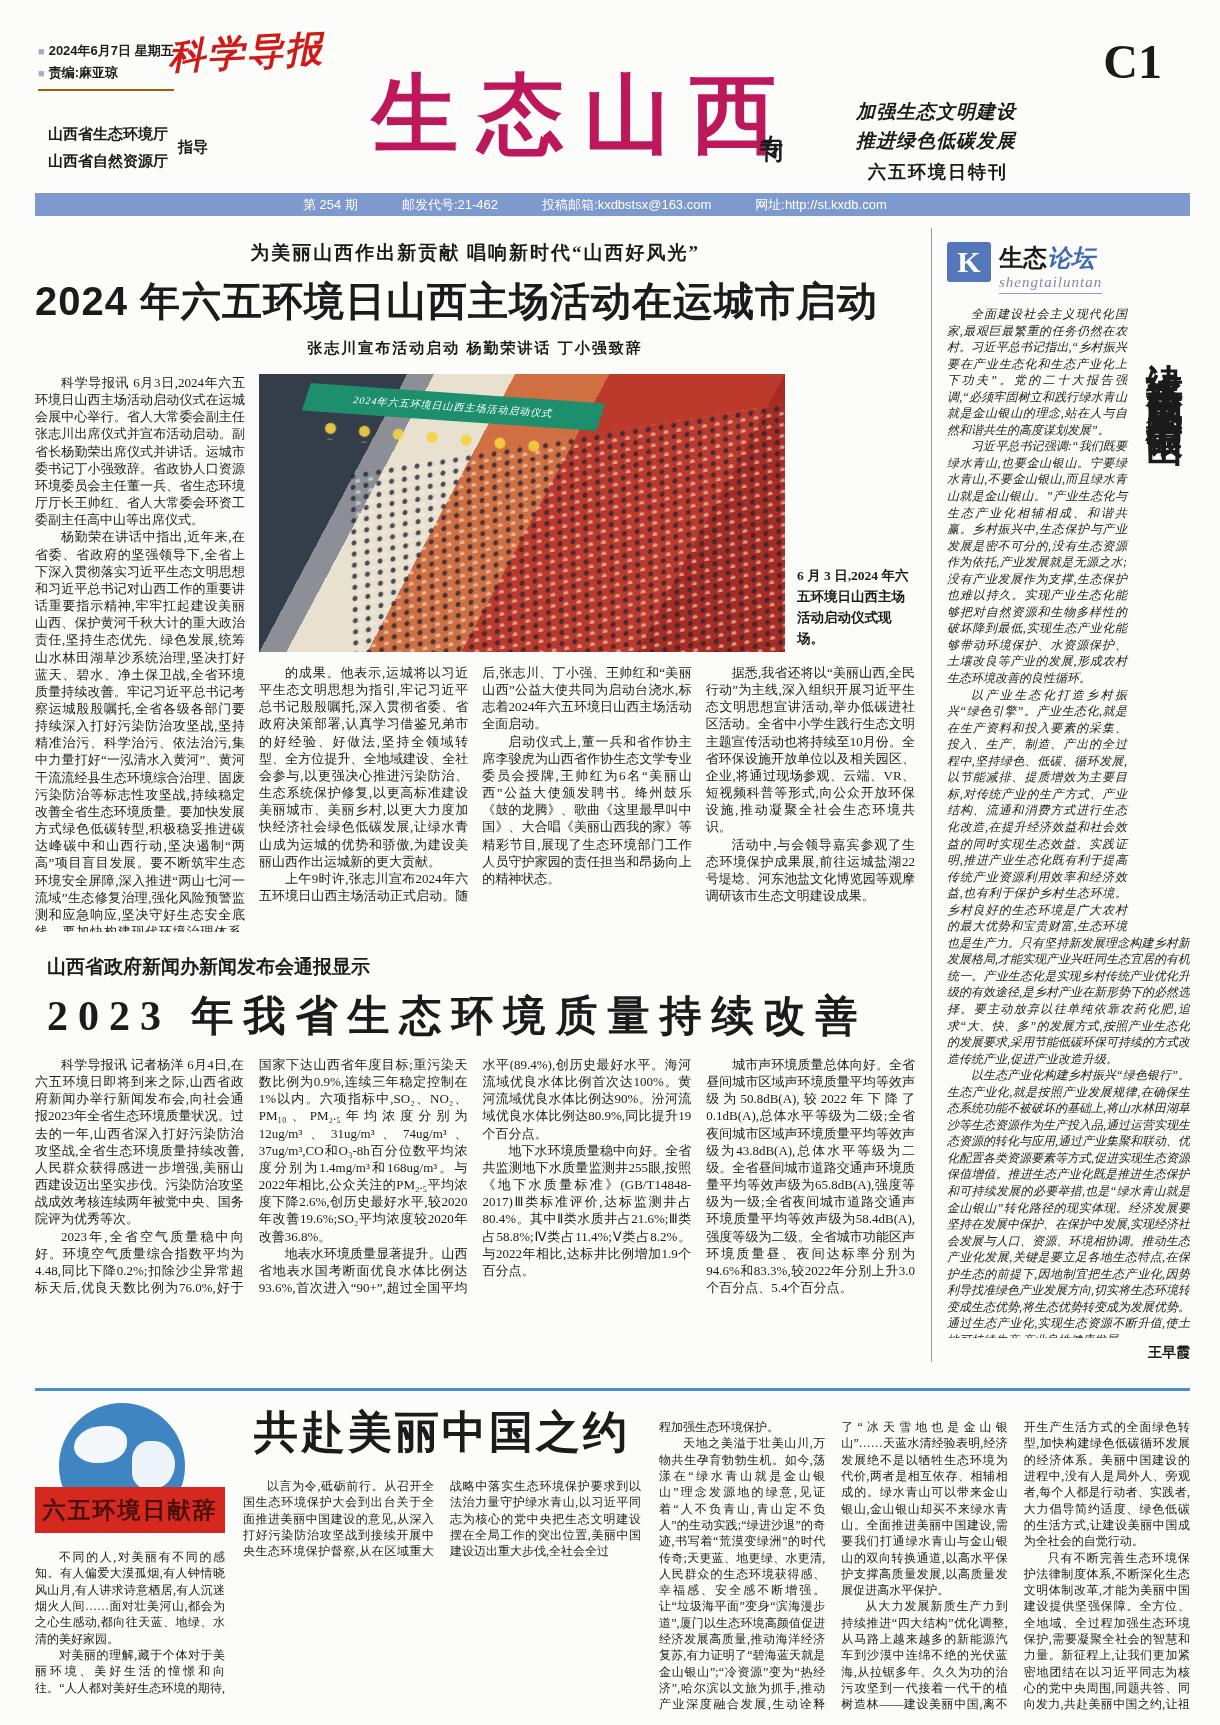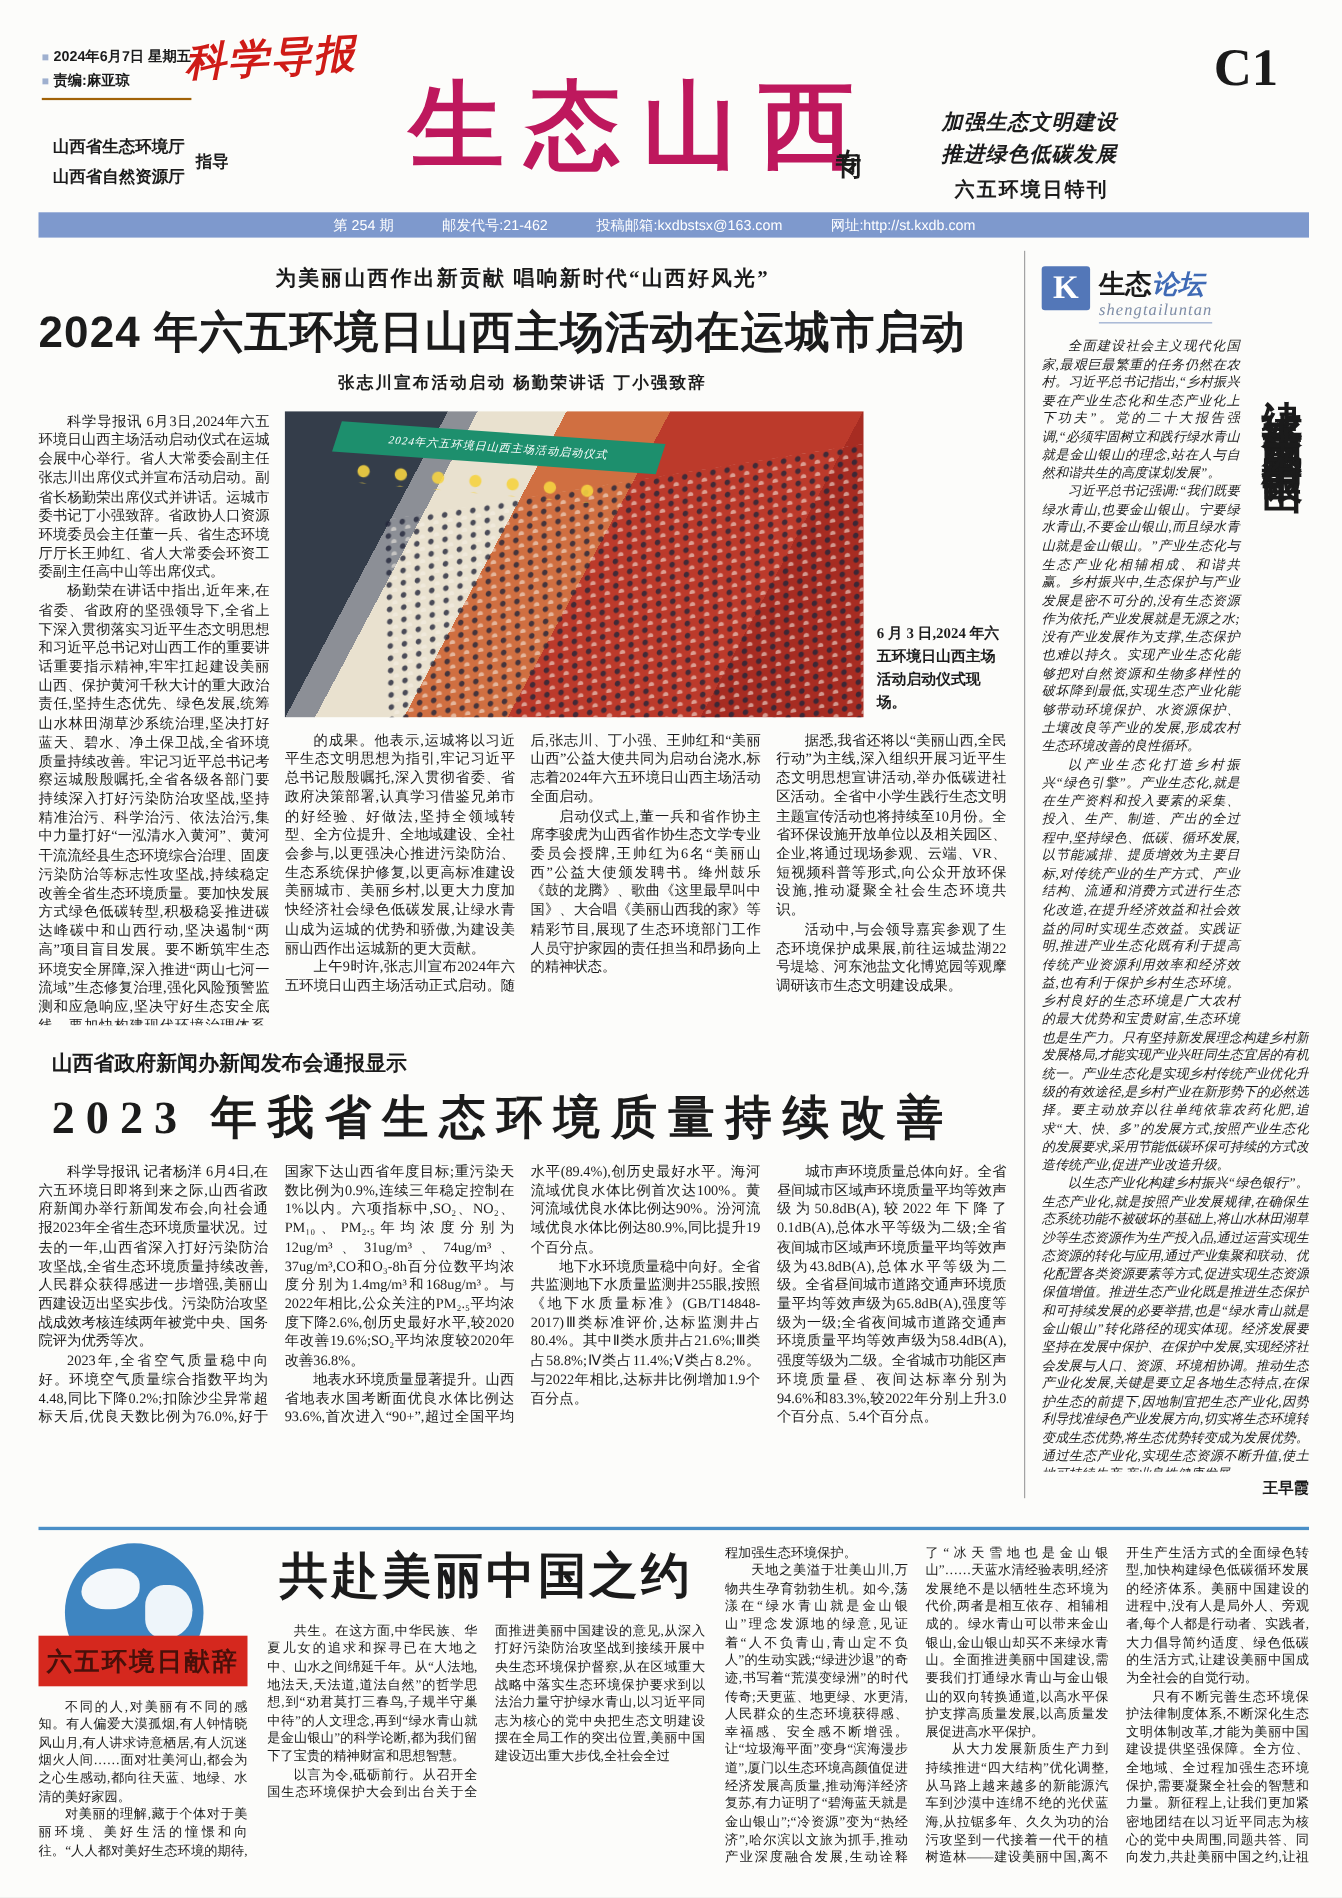--- a/index.html
+++ b/index.html
@@ -81,21 +81,21 @@
     padding-top:12px;display:flex;gap:18px;}
   .b-left{width:190px;flex:none;}
   .globe-wrap{position:relative;height:130px;margin-bottom:10px;}
   .globe{position:absolute;left:24px;top:0;width:126px;height:126px;border-radius:50%;
     background:radial-gradient(circle at 38% 32%,#cfe6f4 0 14%,#3e85c1 15% 100%);overflow:hidden;}
   .land1{position:absolute;left:12%;top:18%;width:42%;height:30%;background:#f4f8fb;border-radius:60% 40% 55% 45%;}
   .land2{position:absolute;left:58%;top:30%;width:34%;height:38%;background:#eef5fa;border-radius:45% 55% 60% 40%;}
   .red-box{position:absolute;left:0;bottom:0;width:190px;height:46px;background:#d5281e;
     color:#47100a;font-size:23px;font-weight:900;display:flex;align-items:center;
     justify-content:center;letter-spacing:2px;}
-  .b-text{font-size:12px;line-height:1.36;text-align:justify;overflow:hidden;}
+  .b-text{font-size:12px;line-height:1.36;text-align:justify;overflow:hidden;margin-top:16px;}
   .b-text p{margin:0;text-indent:2em;}
   .b-left .b-text{height:148px;}
   .b-mid{width:398px;flex:none;}
   .b-headline{font-size:44px;font-weight:900;text-align:center;letter-spacing:3px;margin:0 0 12px;}
   .b-mid-flow{column-count:2;column-gap:16px;height:240px;}
   .b-right{flex:1;min-width:0;}
   .b-right-flow{column-count:3;column-gap:16px;height:302px;}
 </style>
 </head>
 <body>
@@ -211,21 +211,20 @@
       </div>
       <div class="b-text">
         <p>不同的人,对美丽有不同的感知。有人偏爱大漠孤烟,有人钟情晓风山月,有人讲求诗意栖居,有人沉迷烟火人间……面对壮美河山,都会为之心生感动,都向往天蓝、地绿、水清的美好家园。</p>
         <p>对美丽的理解,藏于个体对于美丽环境、美好生活的憧憬和向往。“人人都对美好生态环境的期待,就是我们的奋斗目标”,建设美丽中国,本质上就是将所有人的共同理想融入时代发展的命题。建设美丽中国,追求的不仅是山川湖海的自然美,更是人与人、人与自然和谐相处的社会美、全民共建共享的内在美。</p>
 
       </div>
     </div>
     <div class="b-mid">
       <div class="b-headline">共赴美丽中国之约</div>
       <div class="b-text b-mid-flow">
-        <p>共生。在这方面,中华民族、华夏儿女的追求和探寻已在大地之中、山水之间绵延千年。从“人法地,地法天,天法道,道法自然”的哲学思想,到“劝君莫打三春鸟,子规半守巢中待”的人文理念,再到“绿水青山就是金山银山”的科学论断,都为我们留下了宝贵的精神财富和思想智慧。</p>
         <p>以言为令,砥砺前行。从召开全国生态环境保护大会到出台关于全面推进美丽中国建设的意见,从深入打好污染防治攻坚战到接续开展中央生态环境保护督察,从在区域重大战略中落实生态环境保护要求到以法治力量守护绿水青山,以习近平同志为核心的党中央把生态文明建设摆在全局工作的突出位置,美丽中国建设迈出重大步伐,全社会全过</p>
       </div>
     </div>
     <div class="b-right">
       <div class="b-text b-right-flow">
         <p style="text-indent:0">程加强生态环境保护。</p>
         <p>天地之美溢于壮美山川,万物共生孕育勃勃生机。如今,荡漾在“绿水青山就是金山银山”理念发源地的绿意,见证着“人不负青山,青山定不负人”的生动实践;“绿进沙退”的奇迹,书写着“荒漠变绿洲”的时代传奇;天更蓝、地更绿、水更清,人民群众的生态环境获得感、幸福感、安全感不断增强。让“垃圾海平面”变身“滨海漫步道”,厦门以生态环境高颜值促进经济发展高质量,推动海洋经济复苏,有力证明了“碧海蓝天就是金山银山”;“冷资源”变为“热经济”,哈尔滨以文旅为抓手,推动产业深度融合发展,生动诠释了“冰天雪地也是金山银山”……天蓝水清经验表明,经济发展绝不是以牺牲生态环境为代价,两者是相互依存、相辅相成的。绿水青山可以带来金山银山,金山银山却买不来绿水青山。全面推进美丽中国建设,需要我们打通绿水青山与金山银山的双向转换通道,以高水平保护支撑高质量发展,以高质量发展促进高水平保护。</p>
         <p>从大力发展新质生产力到持续推进“四大结构”优化调整,从马路上越来越多的新能源汽车到沙漠中连绵不绝的光伏蓝海,从拉锯多年、久久为功的治污攻坚到一代接着一代干的植树造林——建设美丽中国,离不开生产生活方式的全面绿色转型,加快构建绿色低碳循环发展的经济体系。美丽中国建设的进程中,没有人是局外人、旁观者,每个人都是行动者、实践者,大力倡导简约适度、绿色低碳的生活方式,让建设美丽中国成为全社会的自觉行动。</p>
         <p>只有不断完善生态环境保护法律制度体系,不断深化生态文明体制改革,才能为美丽中国建设提供坚强保障。全方位、全地域、全过程加强生态环境保护,需要凝聚全社会的智慧和力量。新征程上,让我们更加紧密地团结在以习近平同志为核心的党中央周围,同题共答、同向发力,共赴美丽中国之约,让祖国天更蓝、山更绿、水更清,生态环境更美好。</p>
 

